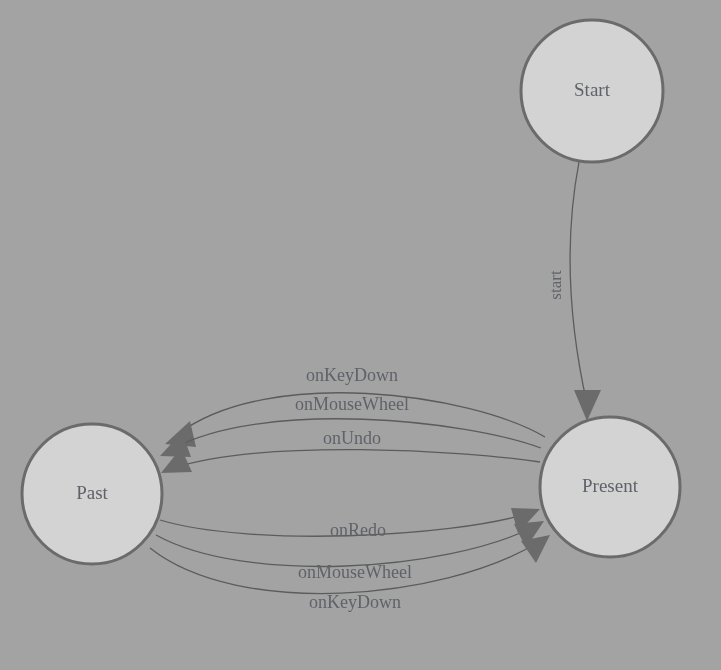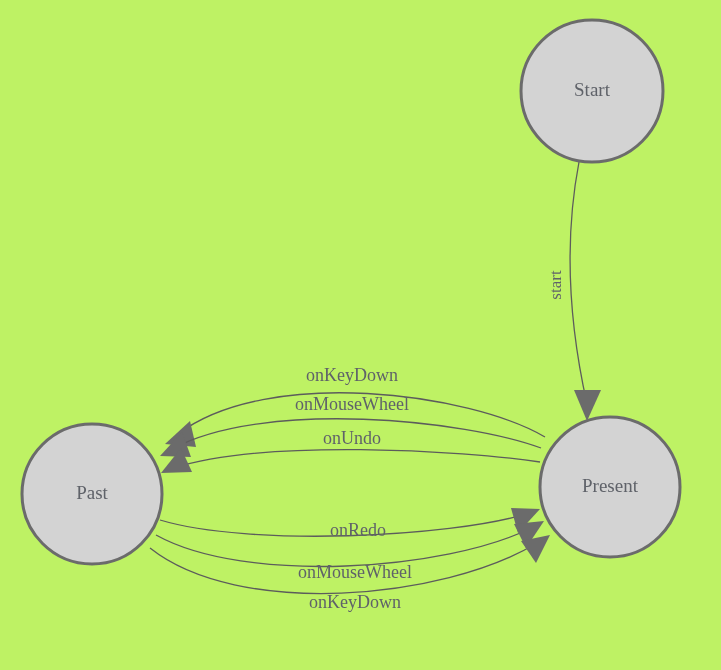--- a/index.html
+++ b/index.html
@@ -10,21 +10,21 @@
   body {
     width: 721px;
     height: 670px;
     font-family: "Liberation Serif", "DejaVu Serif", serif;
     overflow: hidden;
   }
   #diagram-root {
     position: relative;
     width: 721px;
     height: 670px;
-    background: #bef264;
+    background: #a3a3a3;
   }
   svg#graph {
     position: absolute;
     left: 0;
     top: 0;
     width: 721px;
     height: 670px;
     display: block;
   }
   .node-shape {

